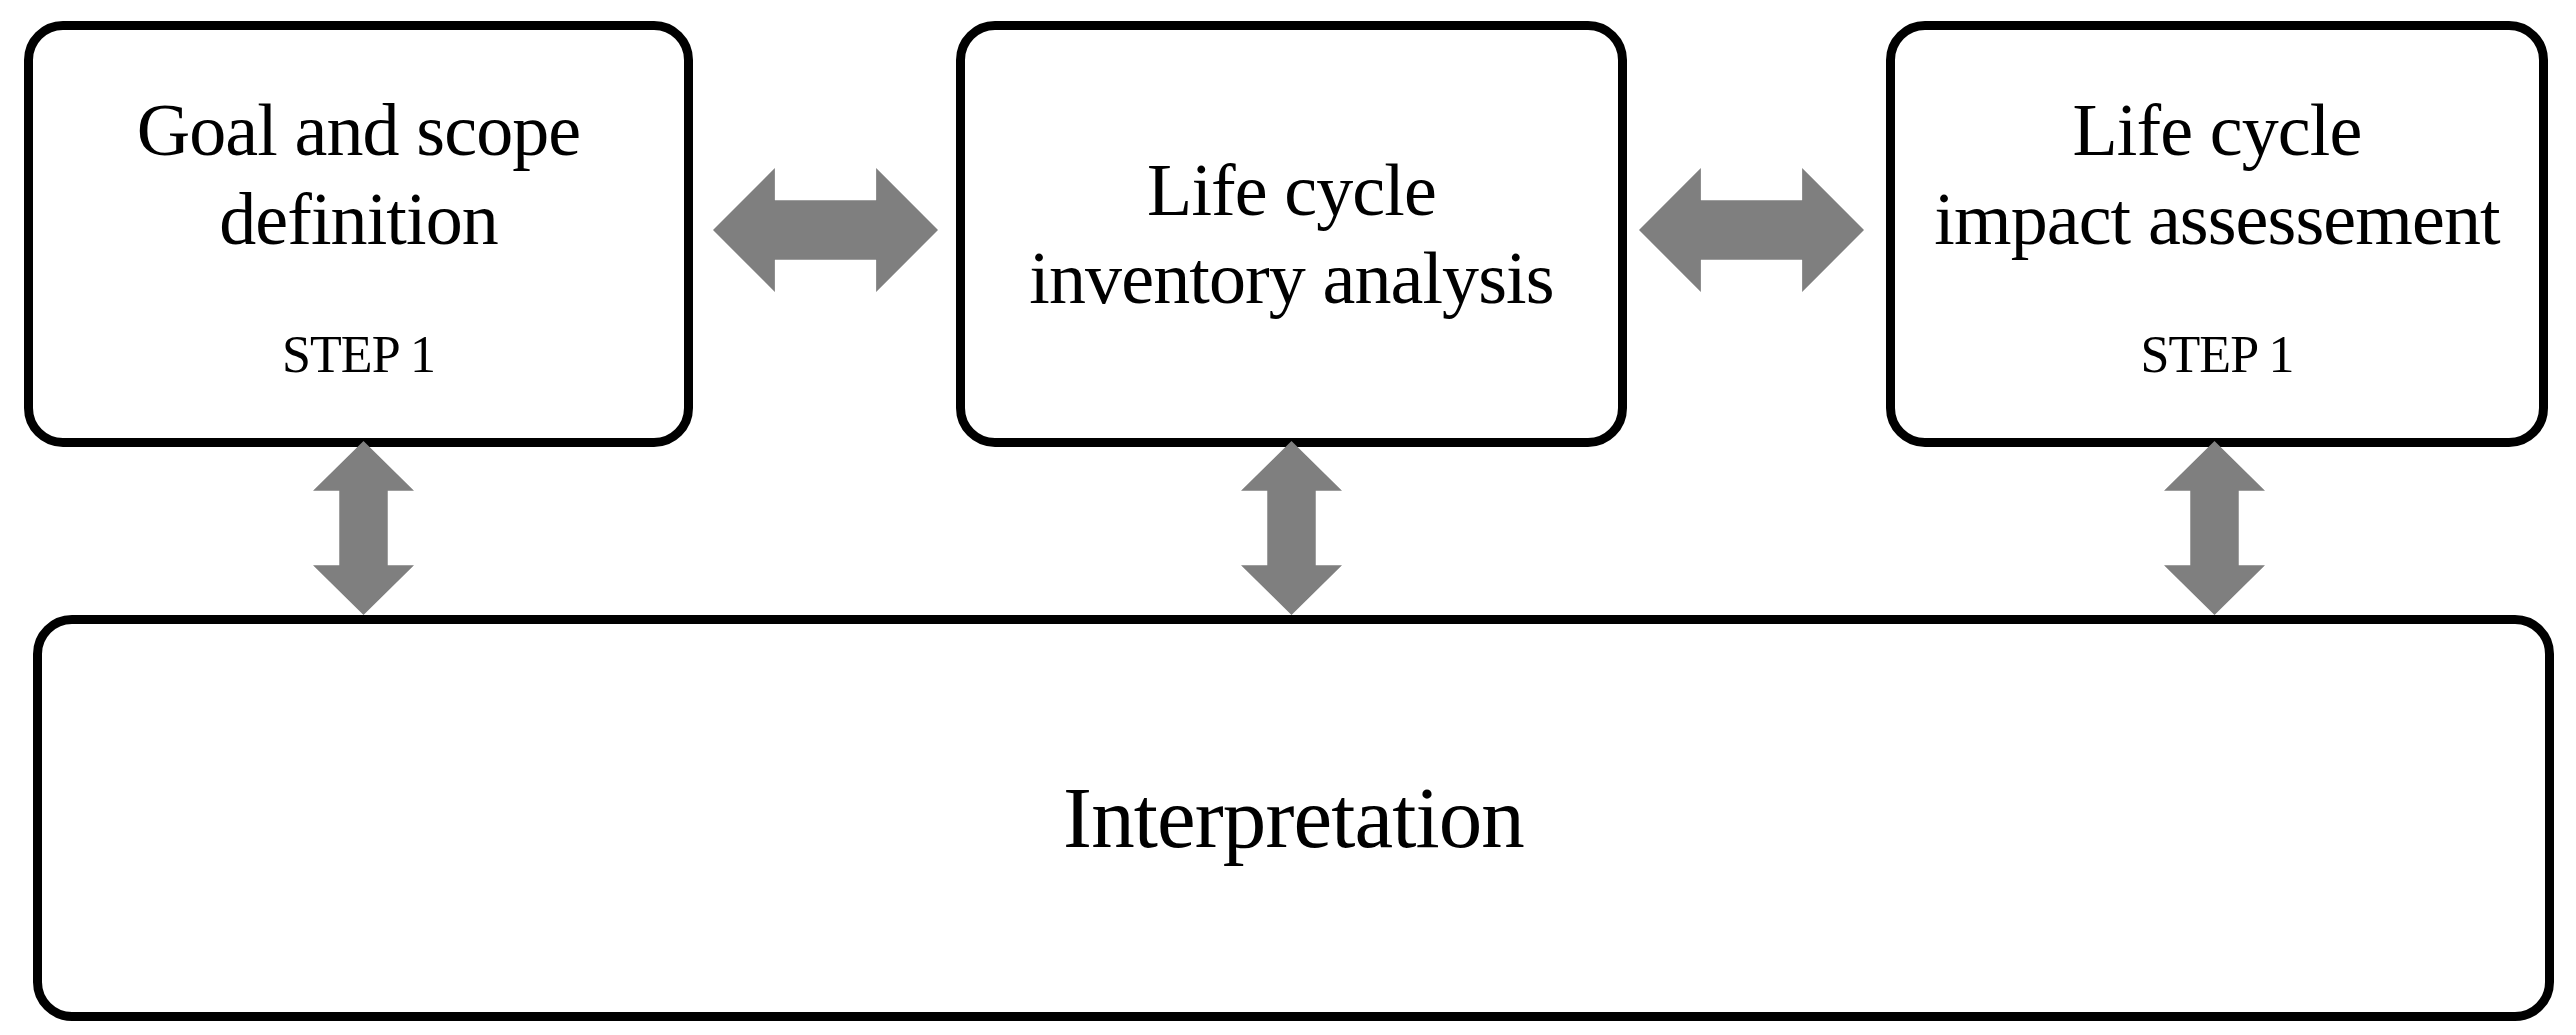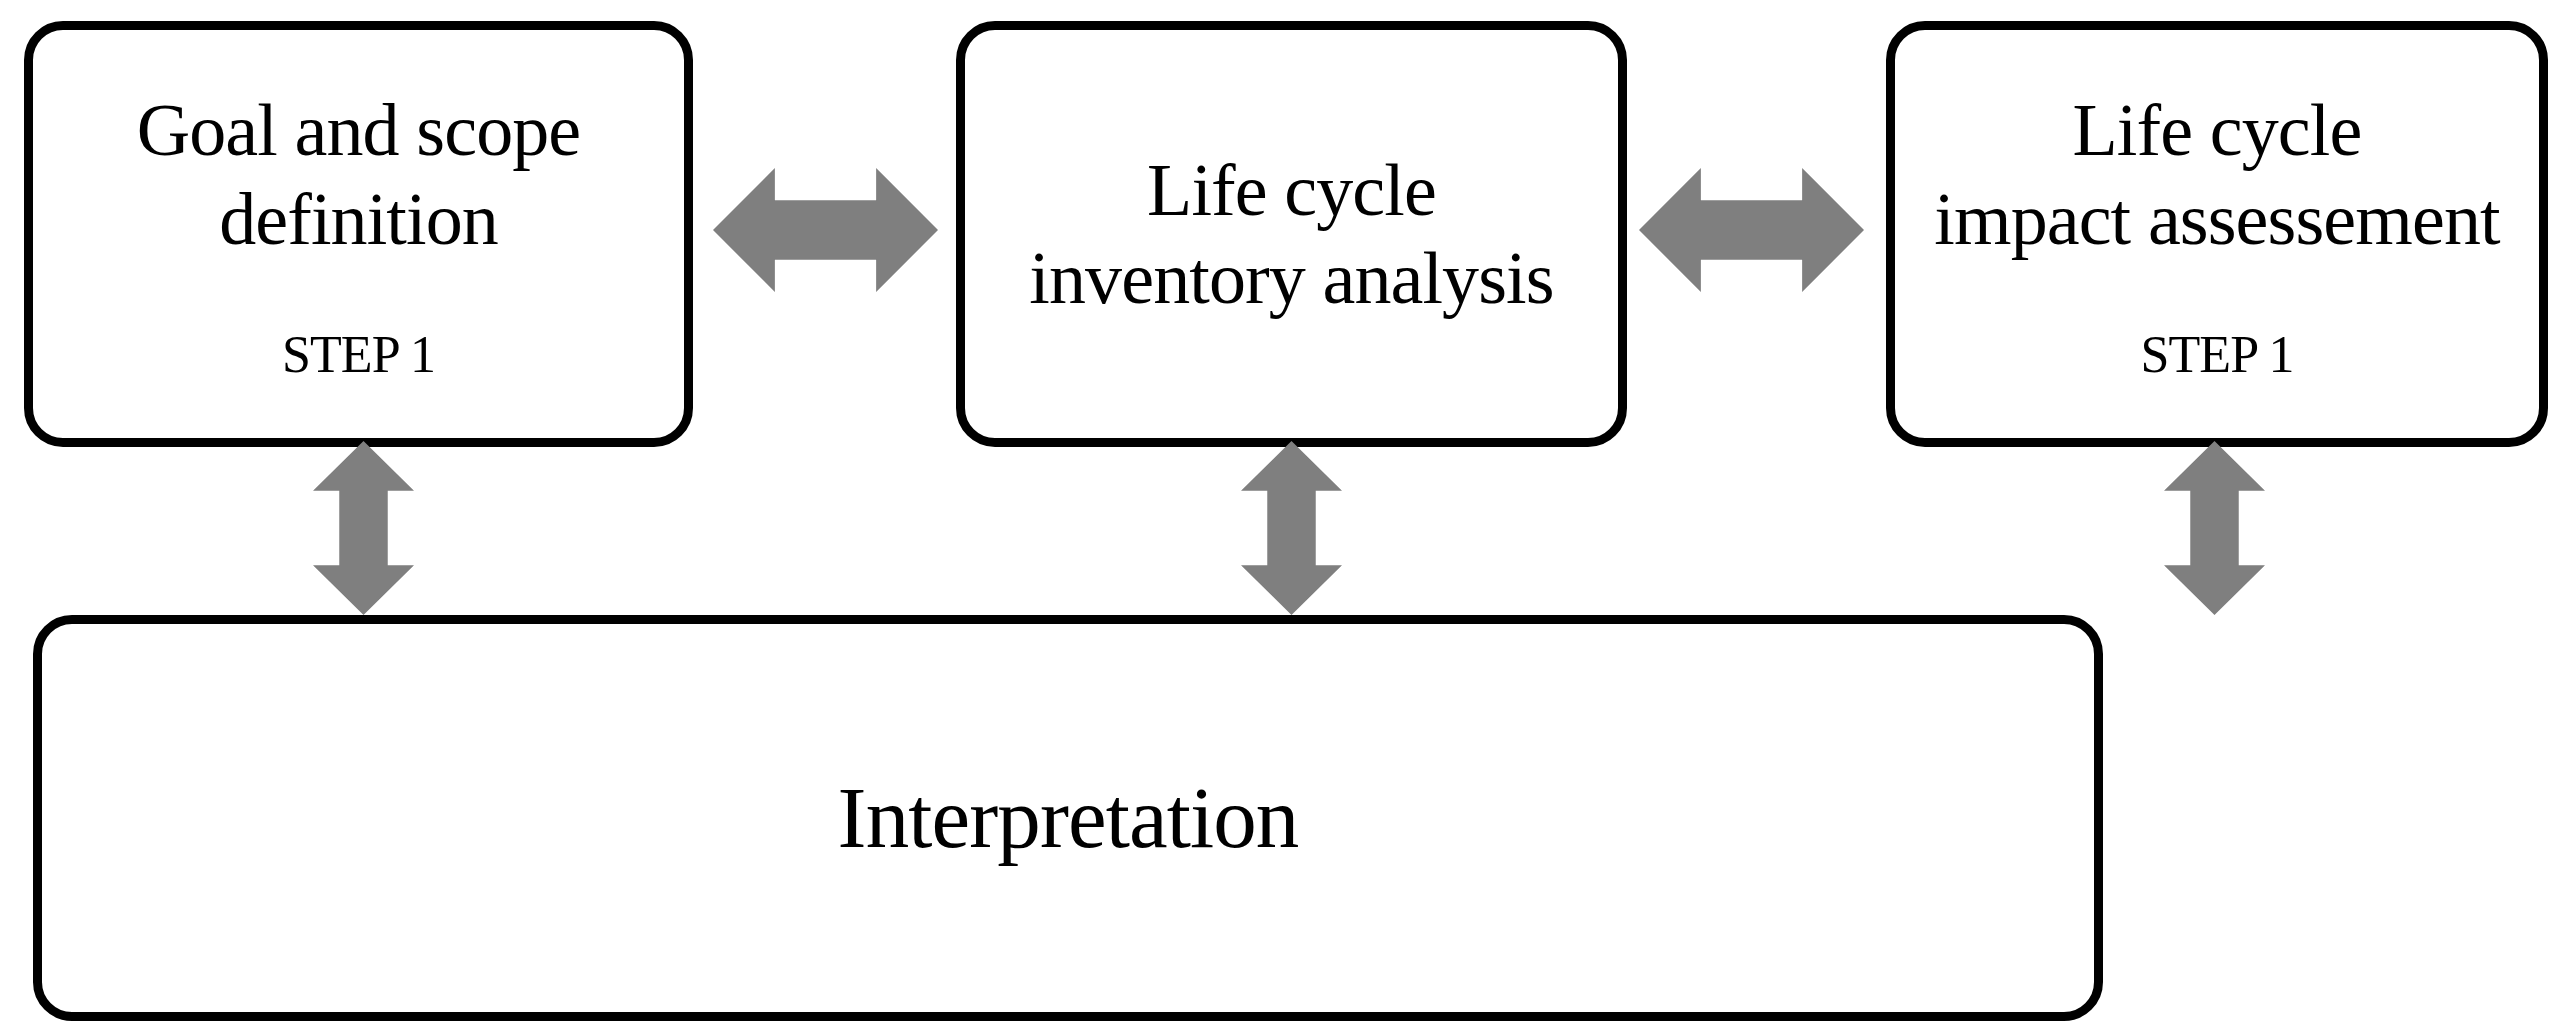--- a/index.html
+++ b/index.html
@@ -62,21 +62,21 @@
   .arrow.v {
     width: 101px;
     height: 174px;
     clip-path: polygon(50% 0%, 100% 28.6%, 74% 28.6%, 74% 71.4%, 100% 71.4%,
                        50% 100%, 0% 71.4%, 26% 71.4%, 26% 28.6%, 0% 28.6%);
   }
   
   #step1-box { left: 24px;   top: 21.4px;  width: 669px;  height: 426px; }
   #step2-box { left: 956px; top: 21.4px;  width: 671px;  height: 426px; }
   #step3-box { left: 1886px; top: 21.4px;  width: 662px;  height: 426px; }
-  #interpretation-box { left: 33px; top: 615px; width: 2070px; height: 406px; }
+  #interpretation-box { left: 33px; top: 615px; width: 2521px; height: 406px; }
   
   #h-arrow-1 { left: 713px;  top: 168px; }
   #h-arrow-2 { left: 1639px; top: 168px; }
   #v-arrow-1 { left: 313px;  top: 441px; }
   #v-arrow-2 { left: 1241px; top: 441px; }
   #v-arrow-3 { left: 2164px; top: 441px; }
 </style>
 </head>
 <body>
 

